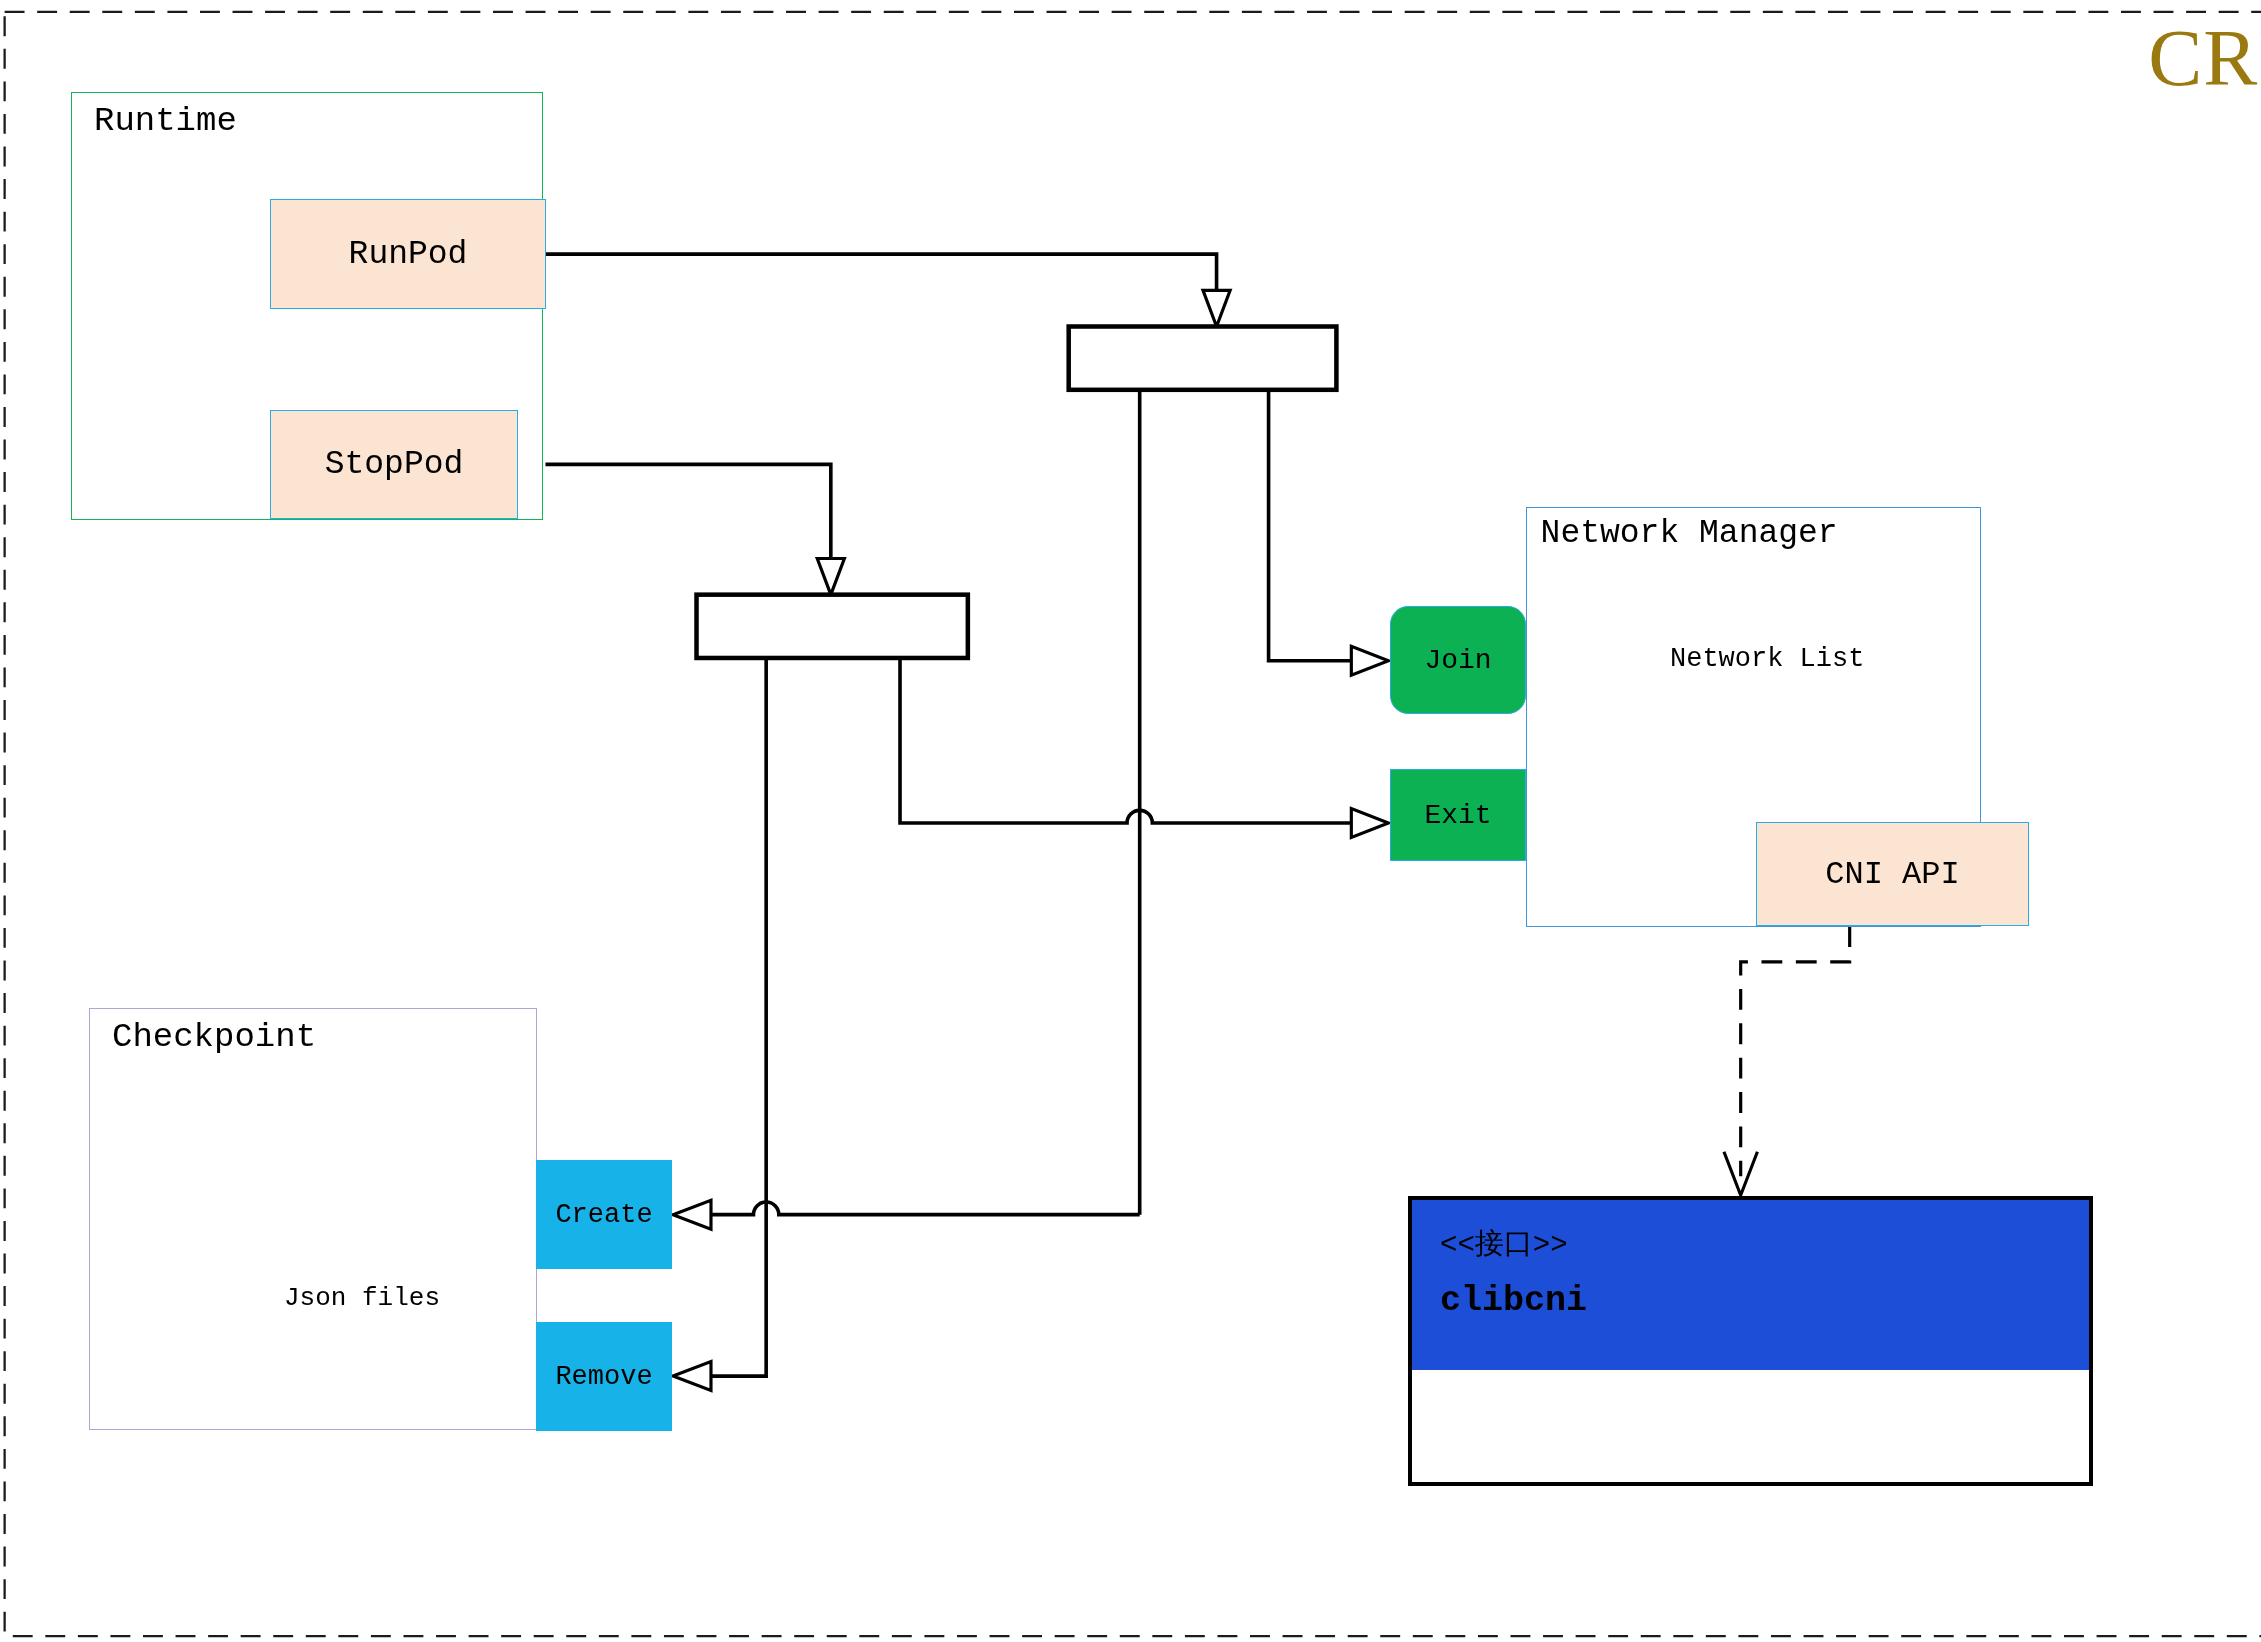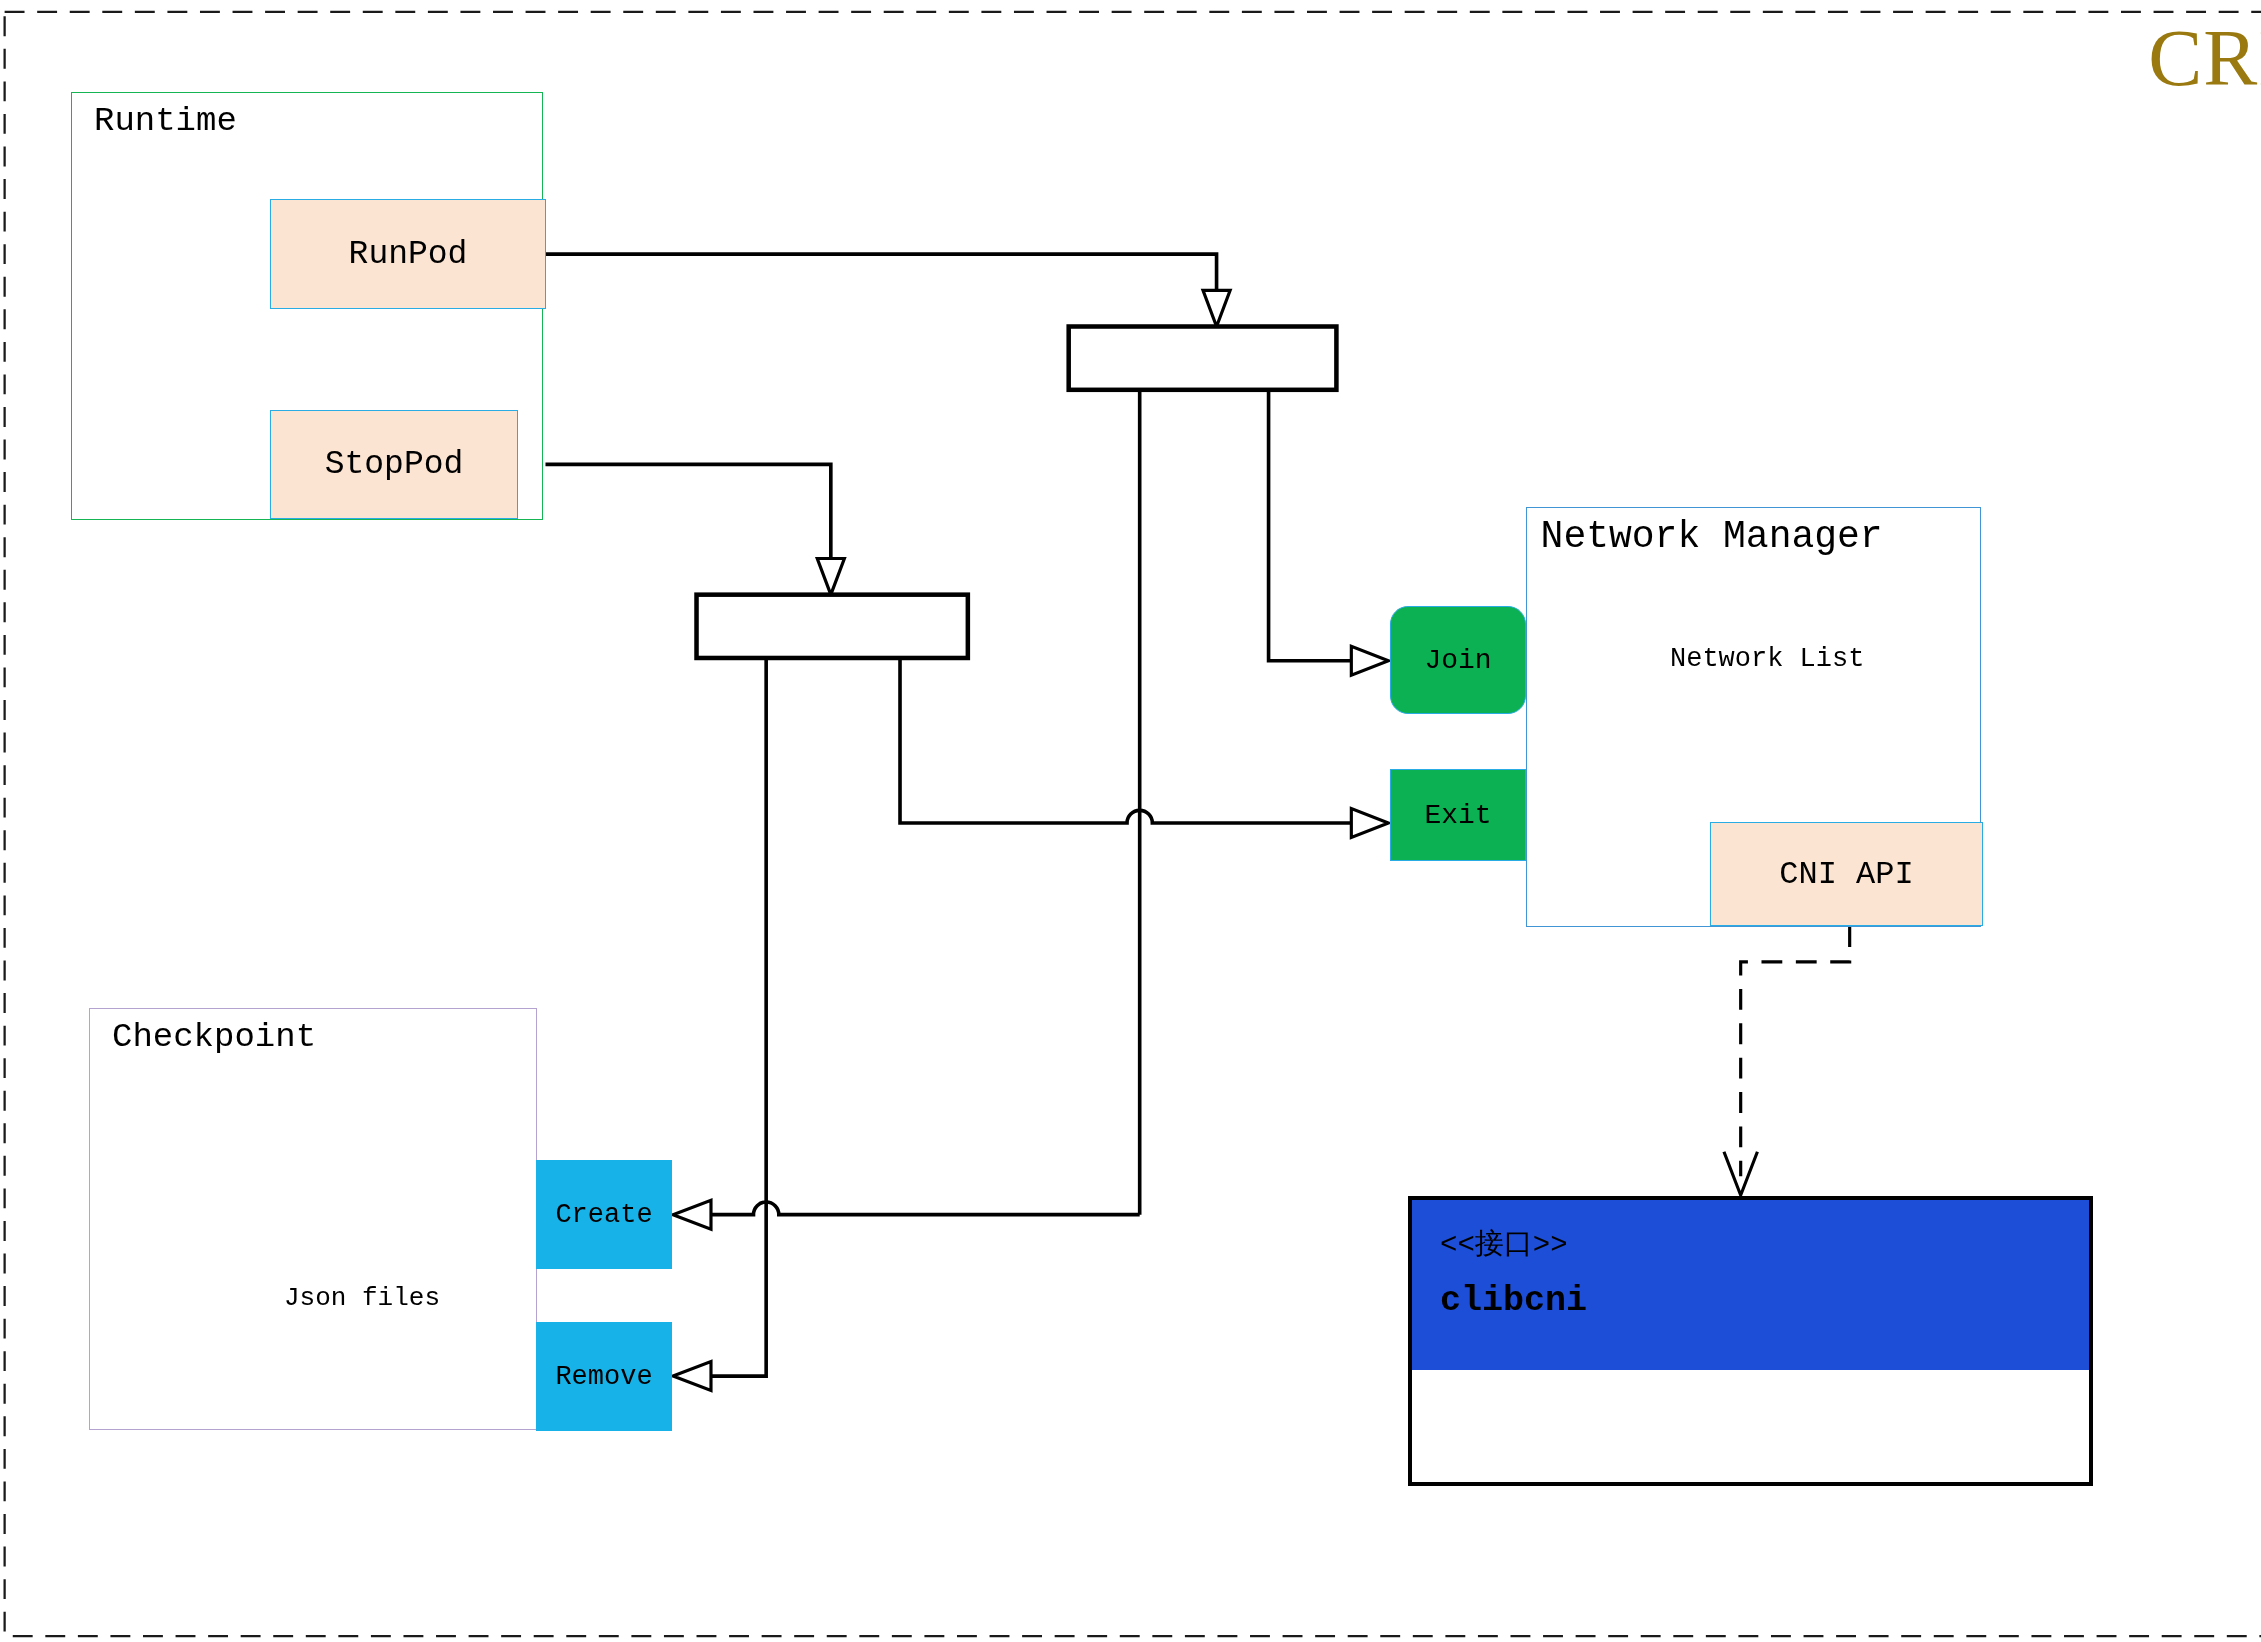--- a/index.html
+++ b/index.html
@@ -23,34 +23,34 @@
 
   .container-box { position: absolute; box-sizing: border-box; background: #ffffff; padding-left: 44px; }
   .runtime-box    { left: 71px;  top: 92px;  width: 472px; height: 428px; border: 1.8px solid #15b554; }
   .checkpoint-box { left: 89px;  top: 1008px; width: 448px;  height: 422px; border: 1.4px solid #b4a2d0; }
   .nm-box         { left: 1526px; top: 507px; width: 455px; height: 420px; border: 1.8px solid #4295d5; }
 
   .box-title {
     position: absolute; left: 22px; top: 10px;
     font-size: 34px; line-height: 1.1; white-space: nowrap;
   }
-  .nm-box .box-title { font-size: 38px; left: 13.6px; top: 8.1px; text-align: right; }
+  .nm-box .box-title { font-size: 33px; left: 13.6px; top: 8.1px; text-align: right; }
 
   .node {
     position: absolute; box-sizing: border-box;
     display: flex; align-items: center; justify-content: center;
     white-space: nowrap;
   }
   .peach { background: #fce4d2; border: 1.8px solid #29abe3; }
   .green { background: #0bb153; border: 1.4px solid #29abe3; }
   .blue  { background: #16b2e8; border: none; }
 
   .runpod-node  { left: 270px;  top: 199px;  width: 276px; height: 110px; font-size: 33px; }
   .stoppod-node { left: 270px;  top: 410px;  width: 248px; height: 109px; font-size: 33px; }
-  .cniapi-node  { left: 1710px; top: 822px; width: 273px; height: 104px; font-size: 32px; }
+  .cniapi-node  { left: 1756px; top: 822px; width: 273px; height: 104px; font-size: 32px; }
   .join-node    { left: 1390px; top: 606px; width: 136px; height: 108px; font-size: 28px; border-radius: 18px; }
   .exit-node    { left: 1390px; top: 769px; width: 136px; height: 92px; font-size: 28px; }
   .create-node  { left: 536px; top: 1160px; width: 136px; height: 109px; font-size: 27px; }
   .remove-node  { left: 536px; top: 1322px; width: 136px; height: 109px; font-size: 27px; }
 
   .ds-label { position: absolute; white-space: nowrap; }
   .network-list-label { left: 1670px; top: 644px; font-size: 27px; }
   .json-files-label   { left: 284px;  top: 1283px; font-size: 26px; }
 
   .clibcni-box {

